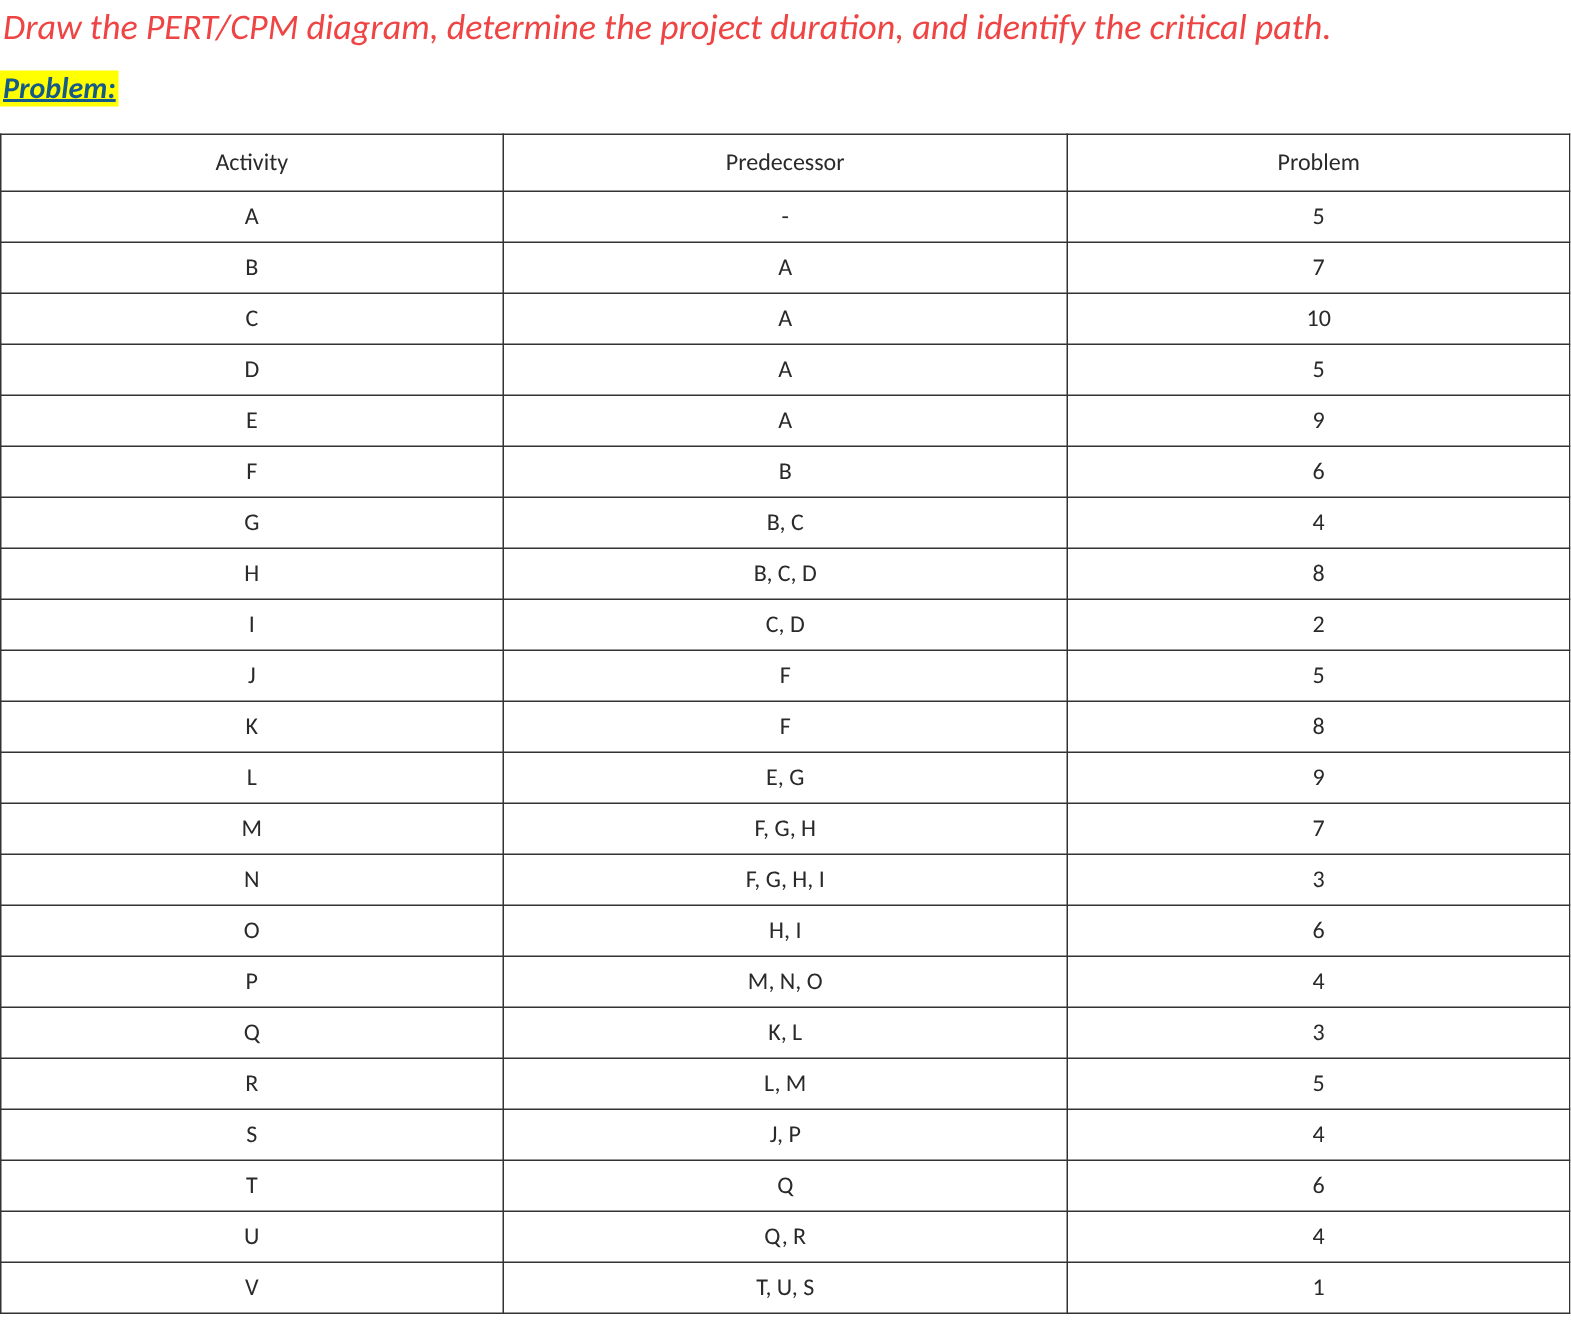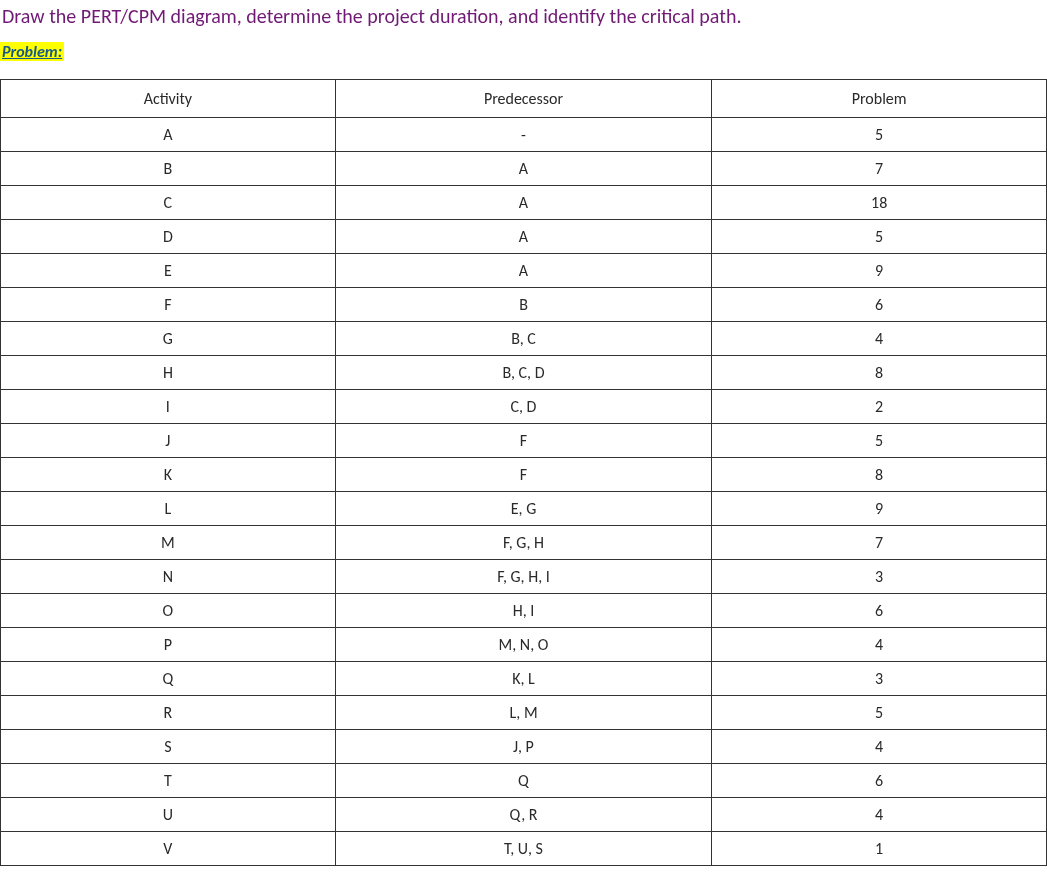--- a/index.html
+++ b/index.html
@@ -7,29 +7,30 @@
       margin: 0;
       padding: 0;
     }
     body {
       font-family: Calibri, 'Segoe UI', Arial, sans-serif;
       background: #ffffff;
       width: 1047px;
       padding: 0;
     }
     .instruction {
-      font-size: 20px;
-      color: #701a75;
+      font-style: italic;
+      font-size: 24px;
+      color: #ef4444;
       padding: 4px 2px 8px 2px;
     }
     .problem-label {
       display: inline-block;
       font-style: italic;
       font-weight: bold;
-      font-size: 16px;
+      font-size: 20px;
       color: #165a8a;
       background-color: #ffff00;
       text-decoration: underline;
       padding: 0 2px;
       margin: 6px 0 18px 0;
     }
     table {
       width: 100%;
       border-collapse: collapse;
       table-layout: fixed;
@@ -80,21 +81,21 @@
         <td>5</td>
       </tr>
       <tr>
         <td>B</td>
         <td>A</td>
         <td>7</td>
       </tr>
       <tr>
         <td>C</td>
         <td>A</td>
-        <td>18</td>
+        <td>10</td>
       </tr>
       <tr>
         <td>D</td>
         <td>A</td>
         <td>5</td>
       </tr>
       <tr>
         <td>E</td>
         <td>A</td>
         <td>9</td>

